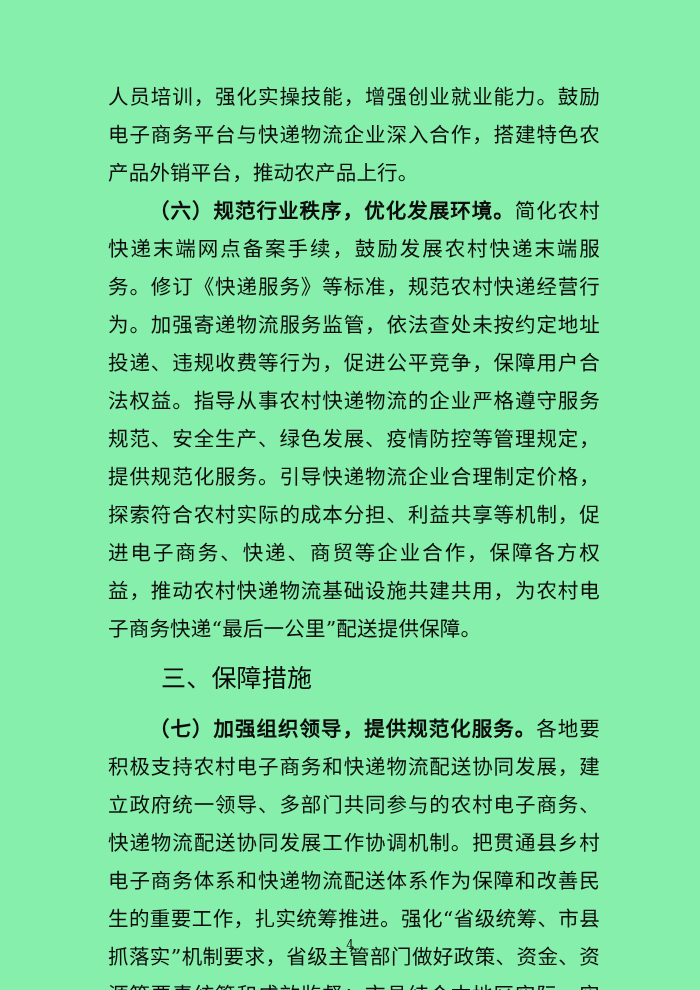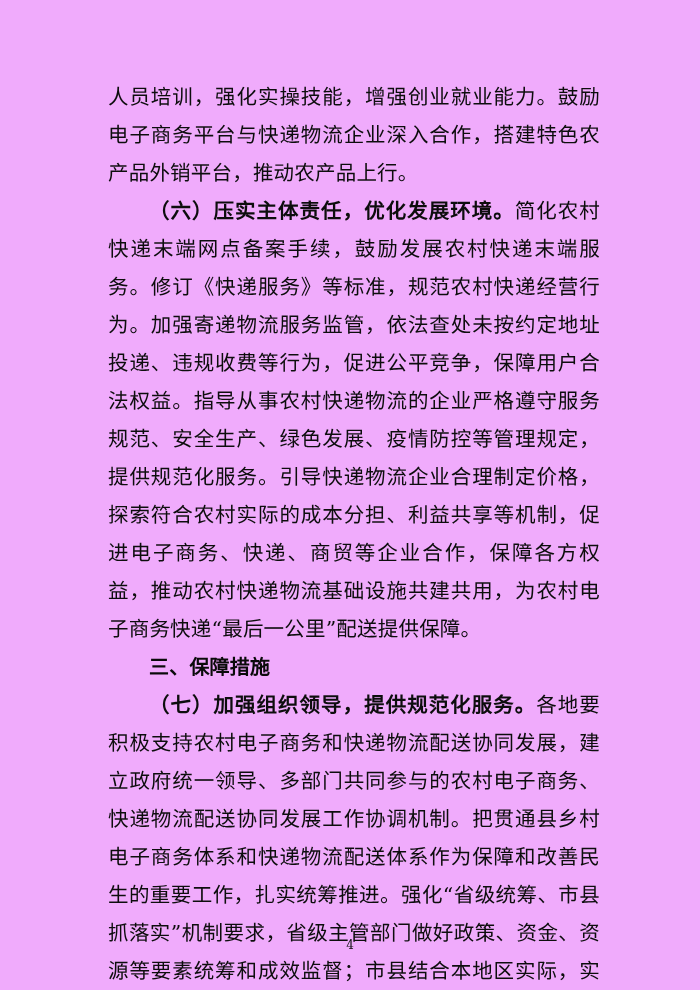--- a/index.html
+++ b/index.html
@@ -4,21 +4,21 @@
 <style>
   html, body {
     margin: 0;
     padding: 0;
     background: #ffffff;
   }
   .page {
     position: relative;
     width: 700px;
     height: 990px;
-    background: #f0abfc;
+    background: #86efac;
     box-sizing: border-box;
     overflow: hidden;
     font-family: "DejaVu Serif", "Liberation Serif", serif;
     color: #0a0a0a;
     padding-left: 8px;
   }
   .content {
     position: absolute;
     left: 108px;
     top: 78px;
@@ -34,25 +34,25 @@
     color: #0d0d0d;
     font-weight: 400;
   }
   p.indent {
     text-indent: 41px;
   }
   .bold-run {
     font-weight: 700;
   }
   .heading {
-    font-size: 20px;
+    font-size: 25px;
     line-height: 38px;
     text-indent: 41px;
-    margin: 0;
-    font-weight: 700;
+    margin: 12px;
+    font-weight: 400;
     letter-spacing: 0.2px;
   }
   .pagenum {
     position: absolute;
     left: 0;
     top: 938px;
     width: 700px;
     text-align: center;
     font-size: 12px;
     font-family: "DejaVu Serif", "Liberation Serif", serif;
@@ -63,21 +63,21 @@
 <body>
 
 <div class="page">
   <div class="content">
 
     <p class="para">
       <span>人员培训，强化实操技能，增强创业就业能力。鼓励电子商务平台与快递物流企业深入合作，搭建特色农产品外销平台，推动农产品上行。</span>
     </p>
 
     <p class="para indent">
-      <span class="bold-run">（六）压实主体责任，优化发展环境。</span><span>简化农村快递末端网点备案手续，鼓励发展农村快递末端服务。修订《快递服务》等标准，规范农村快递经营行为。加强寄递物流服务监管，依法查处未按约定地址投递、违规收费等行为，促进公平竞争，保障用户合法权益。指导从事农村快递物流的企业严格遵守服务规范、安全生产、绿色发展、疫情防控等管理规定，提供规范化服务。引导快递物流企业合理制定价格，探索符合农村实际的成本分担、利益共享等机制，促进电子商务、快递、商贸等企业合作，保障各方权益，推动农村快递物流基础设施共建共用，为农村电子商务快递“最后一公里”配送提供保障。</span>
+      <span class="bold-run">（六）规范行业秩序，优化发展环境。</span><span>简化农村快递末端网点备案手续，鼓励发展农村快递末端服务。修订《快递服务》等标准，规范农村快递经营行为。加强寄递物流服务监管，依法查处未按约定地址投递、违规收费等行为，促进公平竞争，保障用户合法权益。指导从事农村快递物流的企业严格遵守服务规范、安全生产、绿色发展、疫情防控等管理规定，提供规范化服务。引导快递物流企业合理制定价格，探索符合农村实际的成本分担、利益共享等机制，促进电子商务、快递、商贸等企业合作，保障各方权益，推动农村快递物流基础设施共建共用，为农村电子商务快递“最后一公里”配送提供保障。</span>
     </p>
 
     <p class="heading">
       <span>三、保障措施</span>
     </p>
 
     <p class="para indent">
       <span class="bold-run">（七）加强组织领导，提供规范化服务。</span><span>各地要积极支持农村电子商务和快递物流配送协同发展，建立政府统一领导、多部门共同参与的农村电子商务、快递物流配送协同发展工作协调机制。把贯通县乡村电子商务体系和快递物流配送体系作为保障和改善民生的重要工作，扎实统筹推进。强化“省级统筹、市县抓落实”机制要求，省级主管部门做好政策、资金、资源等要素统筹和成效监督；市县结合本地区实际，实化细化本地区工作方案，强化技术指导和监督考核，</span>
     </p>
 

